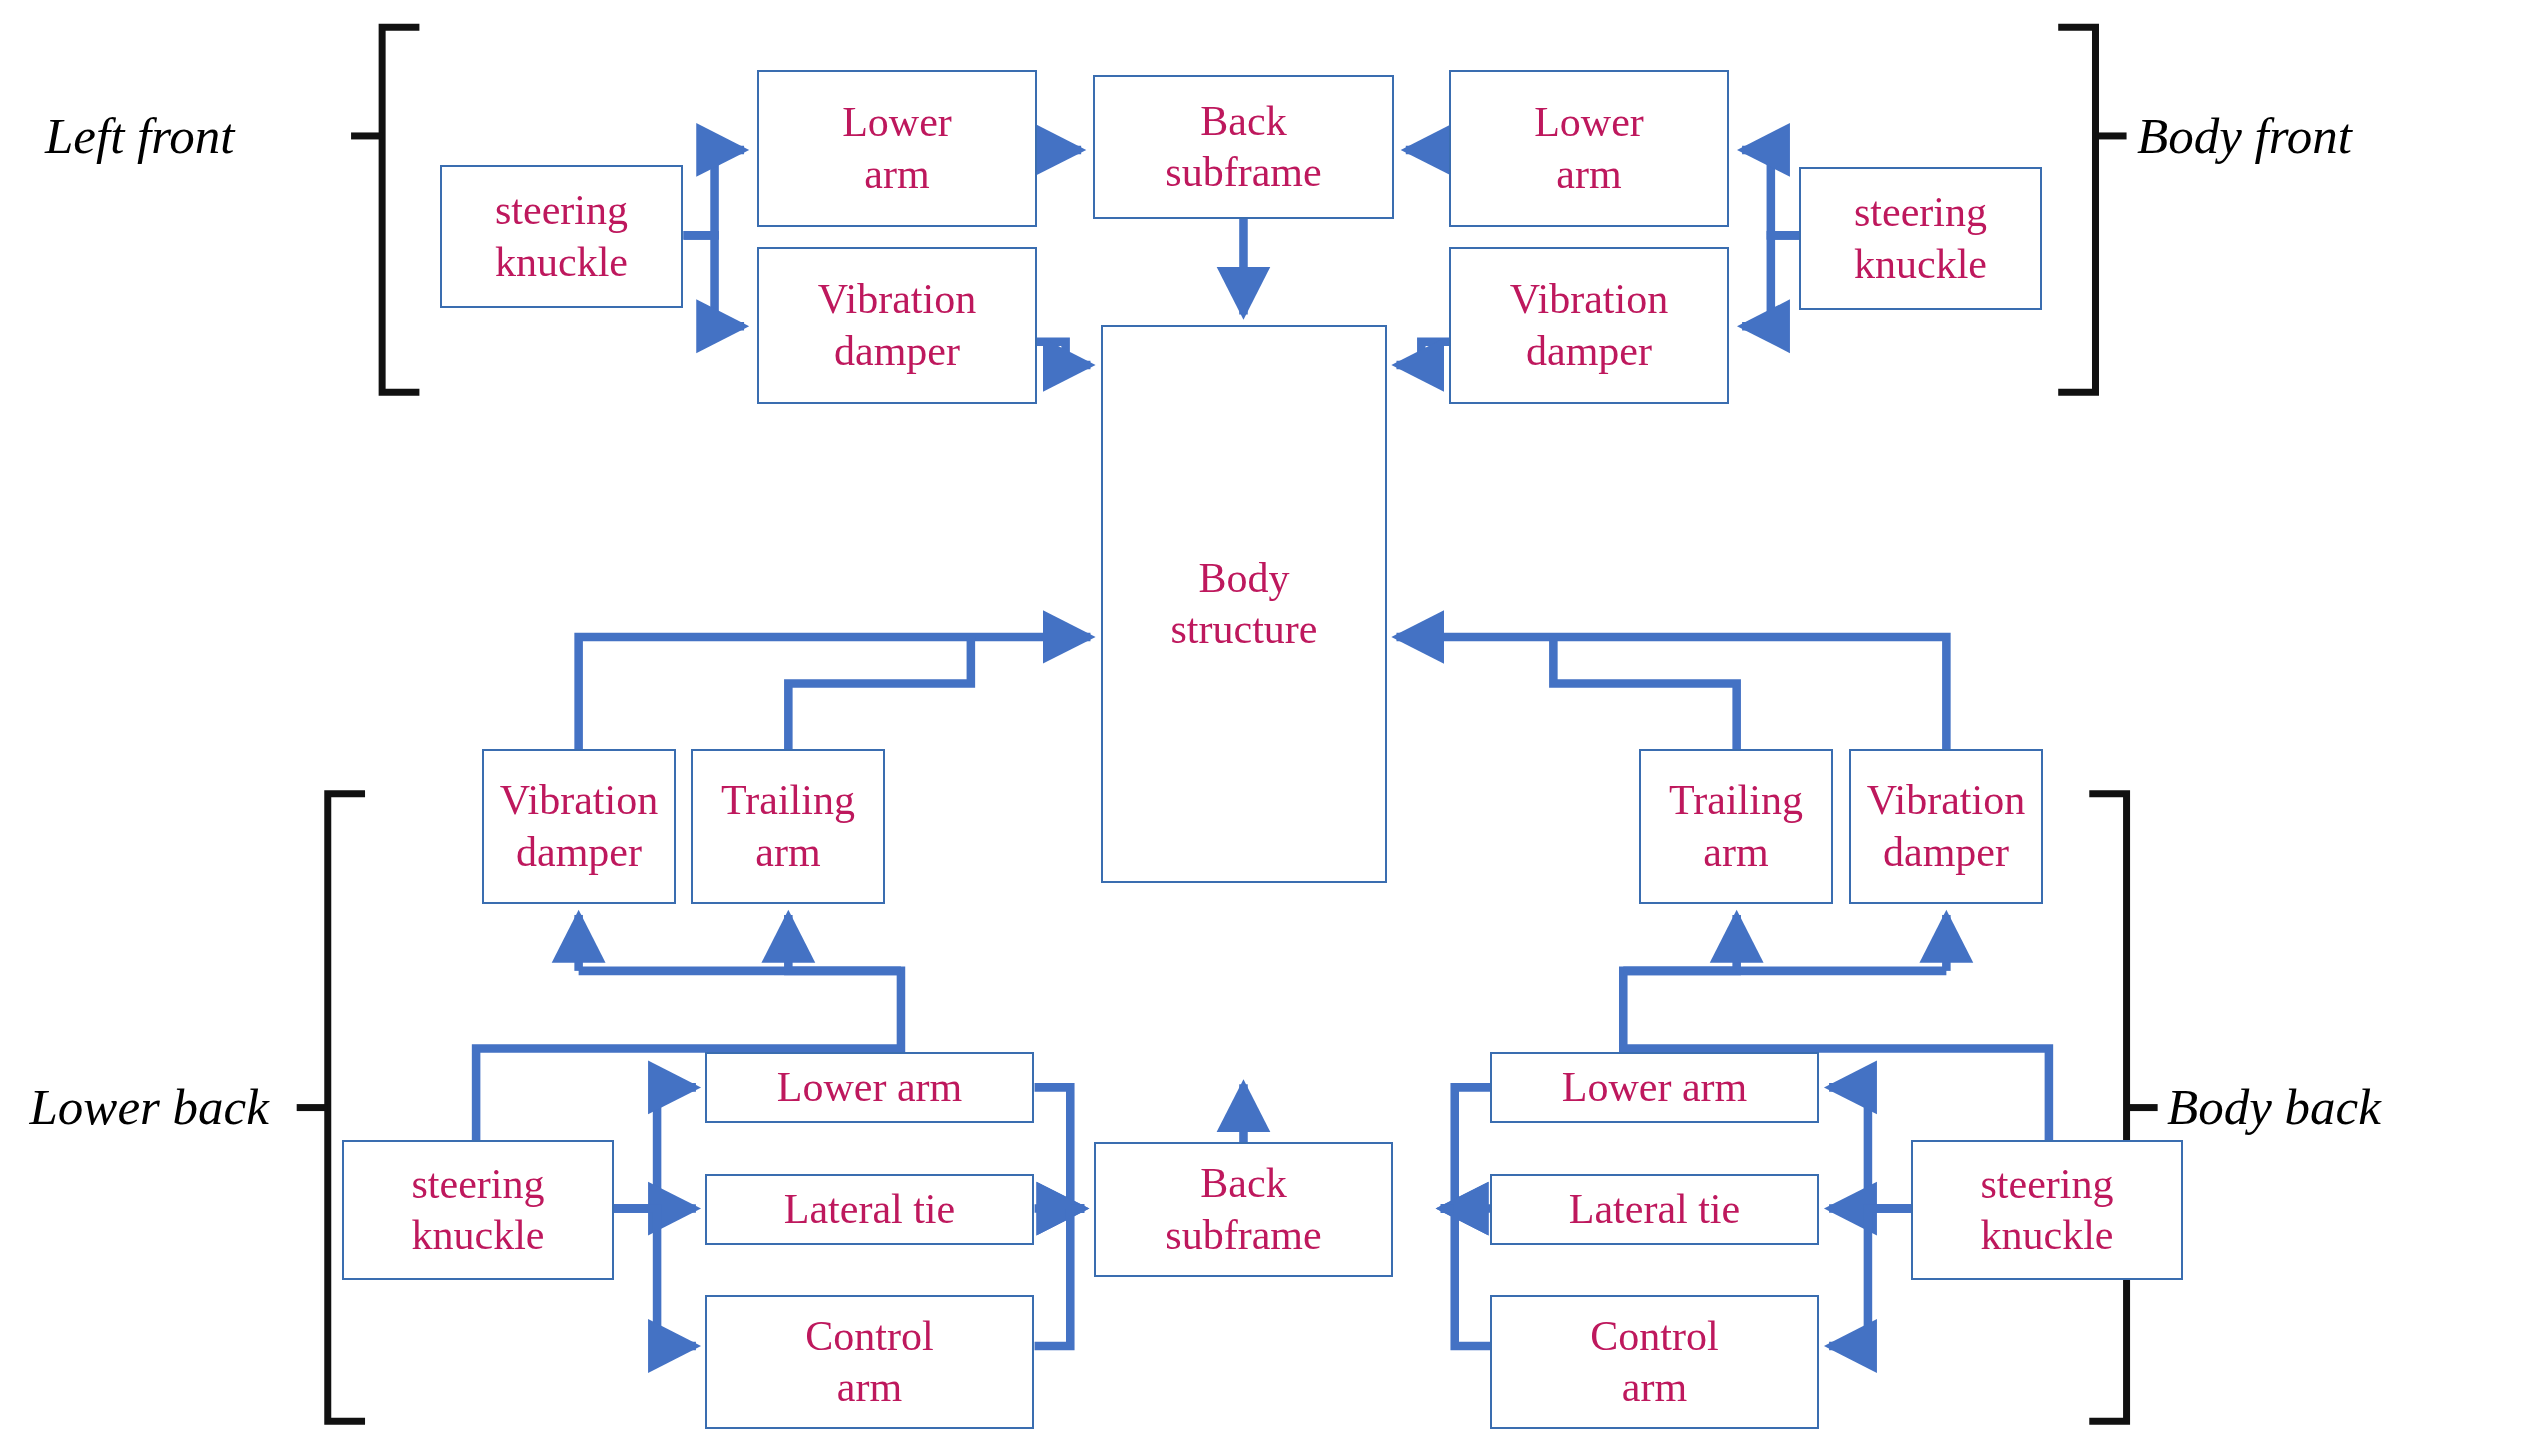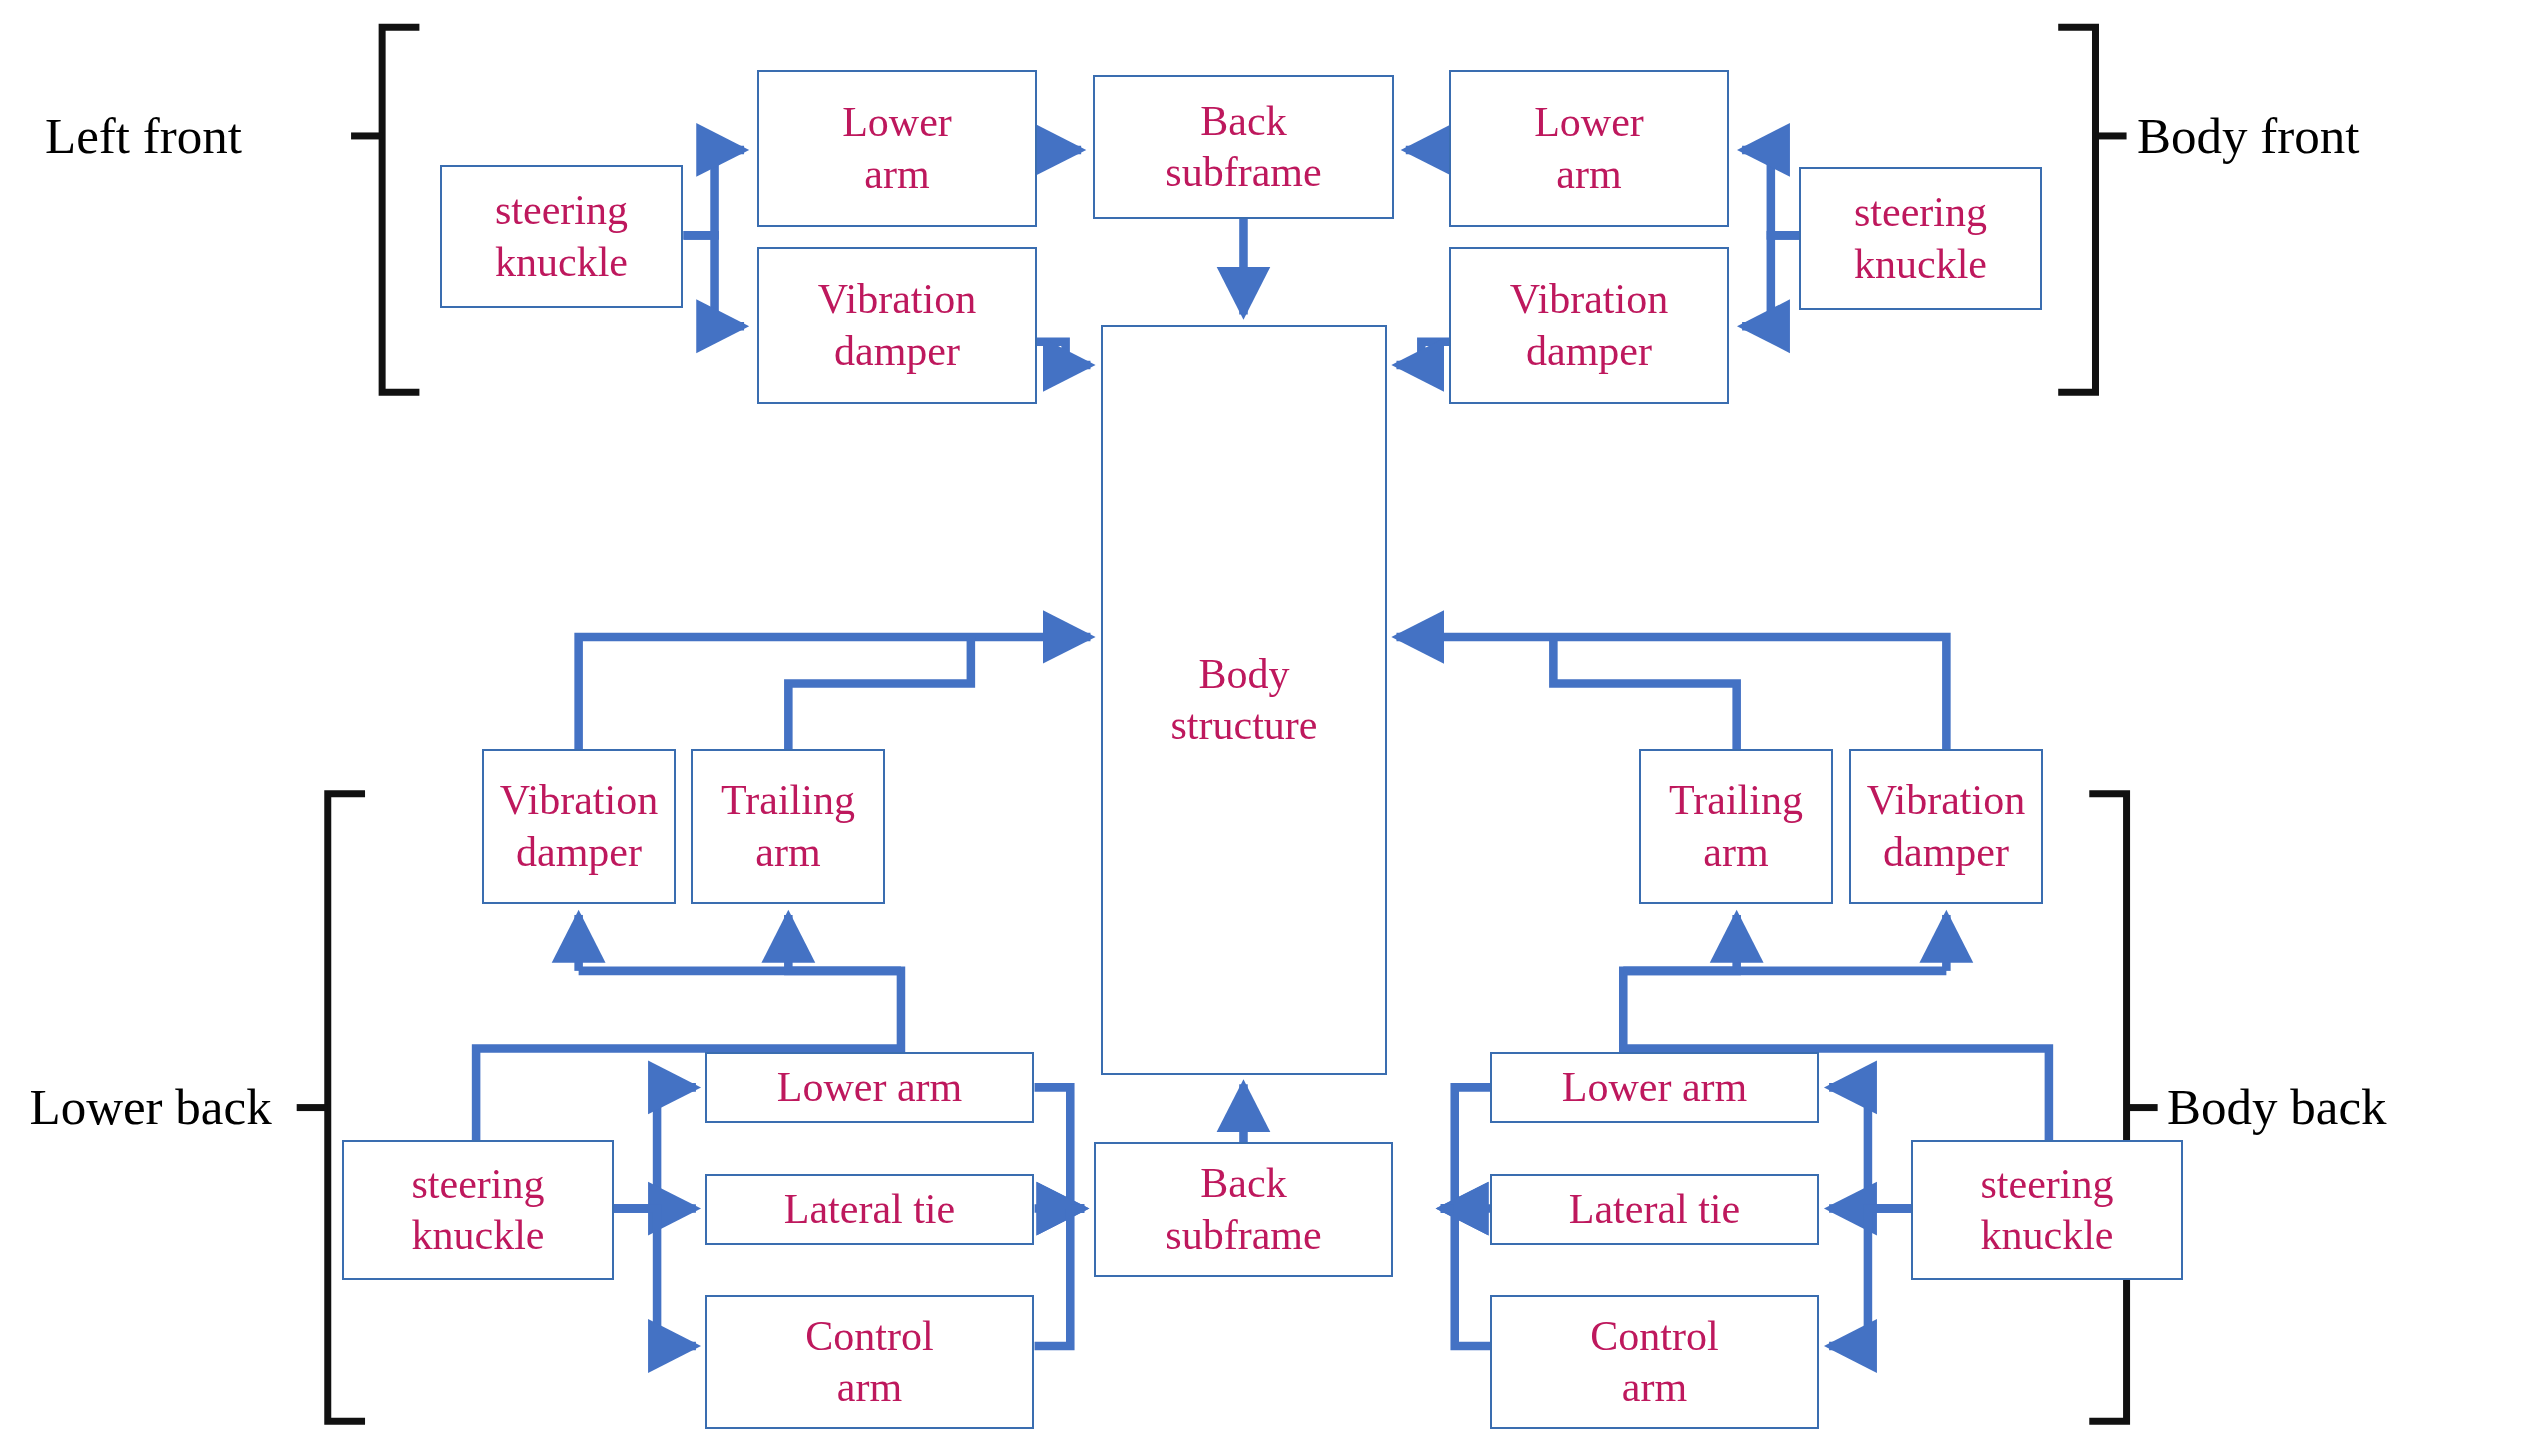--- a/index.html
+++ b/index.html
@@ -38,20 +38,21 @@
     font-size: 42px;
     z-index: 3;
   }
   .node.two-line { white-space: pre-line; }
   .grp-label {
     position: absolute;
     color: #000000;
     font-size: 51px;
     white-space: nowrap;
     z-index: 4;
+    font-style: italic;
   }
 </style>
 </head>
 <body>
 
 <div id="canvas">
 
   <svg id="wires" viewBox="0 0 3251 1872" xmlns="http://www.w3.org/2000/svg">
     <defs>
       <marker id="ah" markerWidth="7" markerHeight="7" refX="5.6" refY="3.5" orient="auto" markerUnits="strokeWidth">
@@ -151,21 +152,21 @@
 
   <div class="node two-line" style="left:1449px; top:70px; width:280px; height:157px;">Lower
 arm</div>
 
   <div class="node two-line" style="left:1449px; top:247px; width:280px; height:157px;">Vibration
 damper</div>
 
   <div class="node two-line" style="left:1799px; top:167px; width:243px; height:143px;">steering
 knuckle</div>
 
-  <div class="node two-line" style="left:1101px; top:325px; width:286px; height:750px;">Body
+  <div class="node two-line" style="left:1101px; top:325px; width:286px; height:558px;">Body
 structure</div>
 
   <div class="node two-line" style="left:482px; top:749px; width:194px; height:155px;">Vibration
 damper</div>
 
   <div class="node two-line" style="left:691px; top:749px; width:194px; height:155px;">Trailing
 arm</div>
 
   <div class="node two-line" style="left:342px; top:1140px; width:272px; height:140px;">steering
 knuckle</div>

